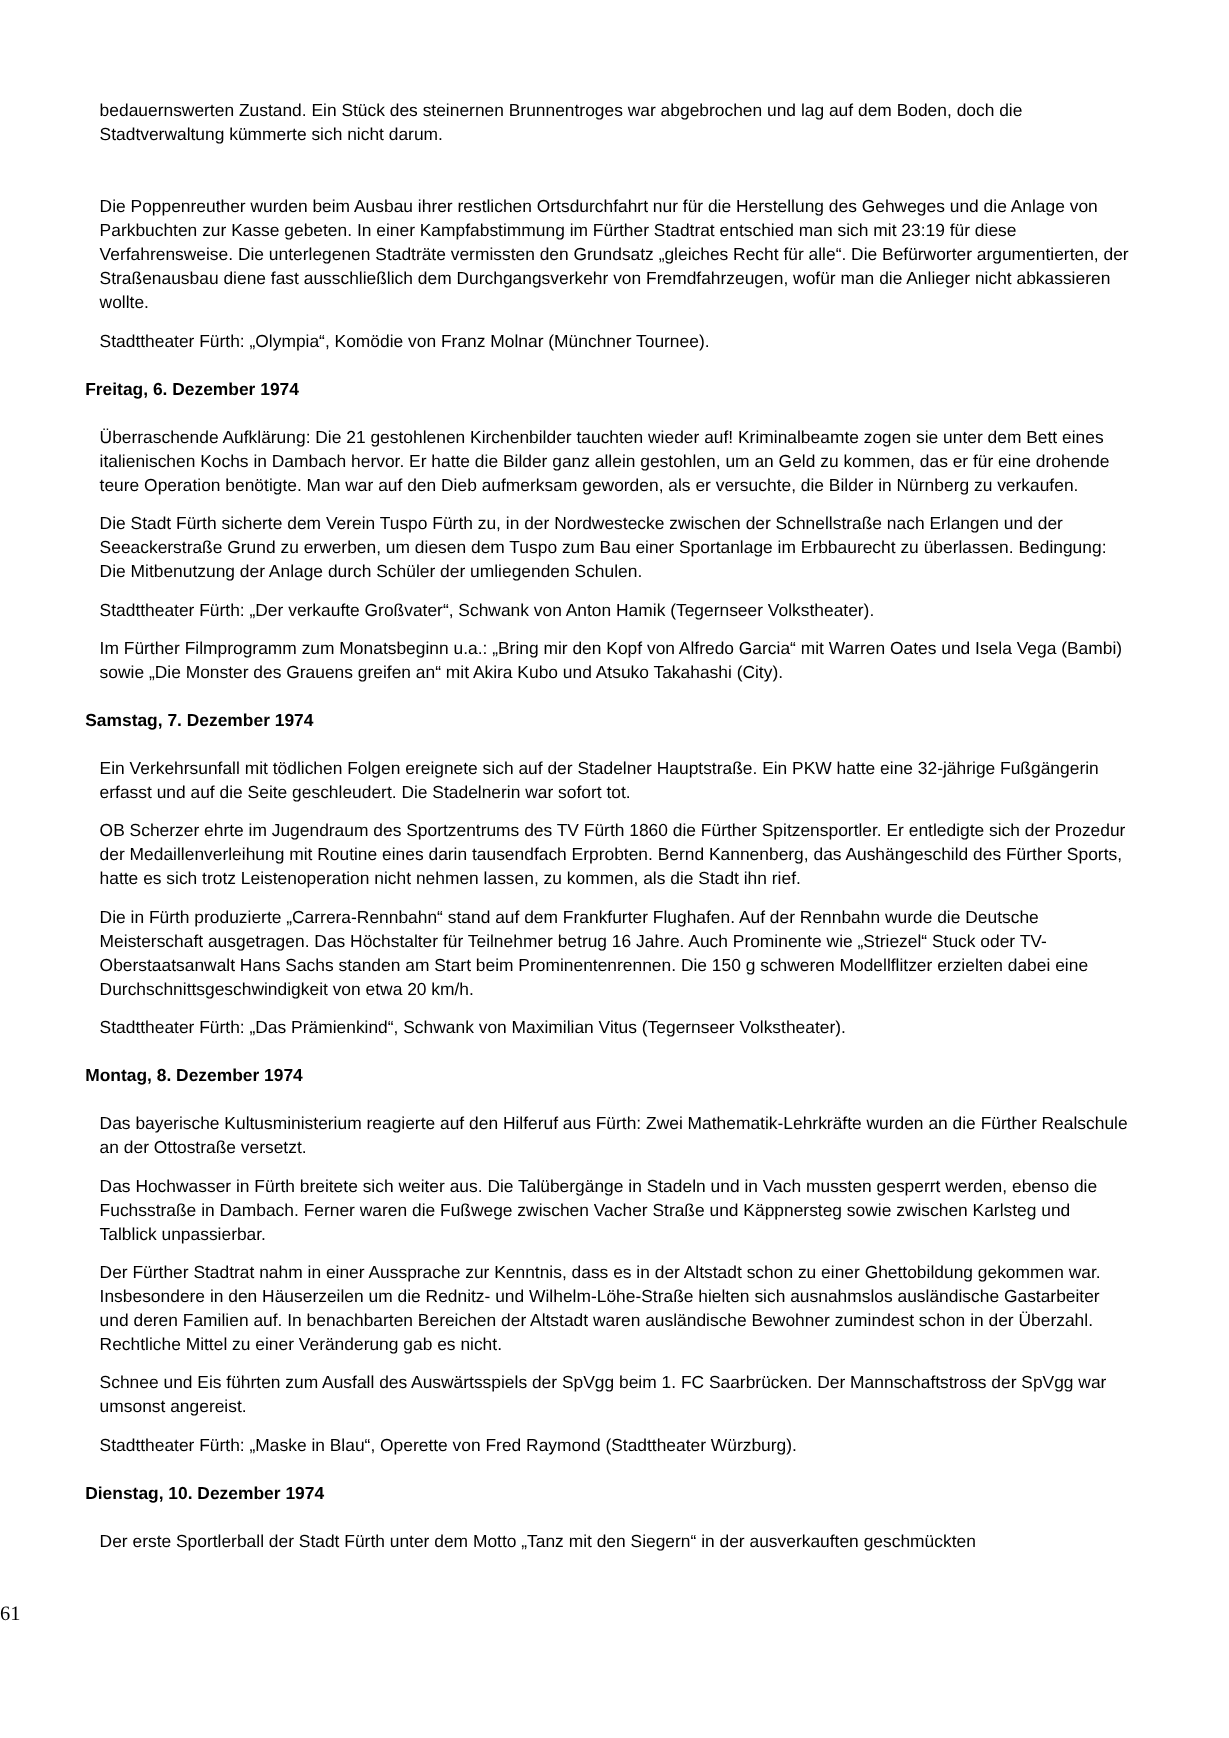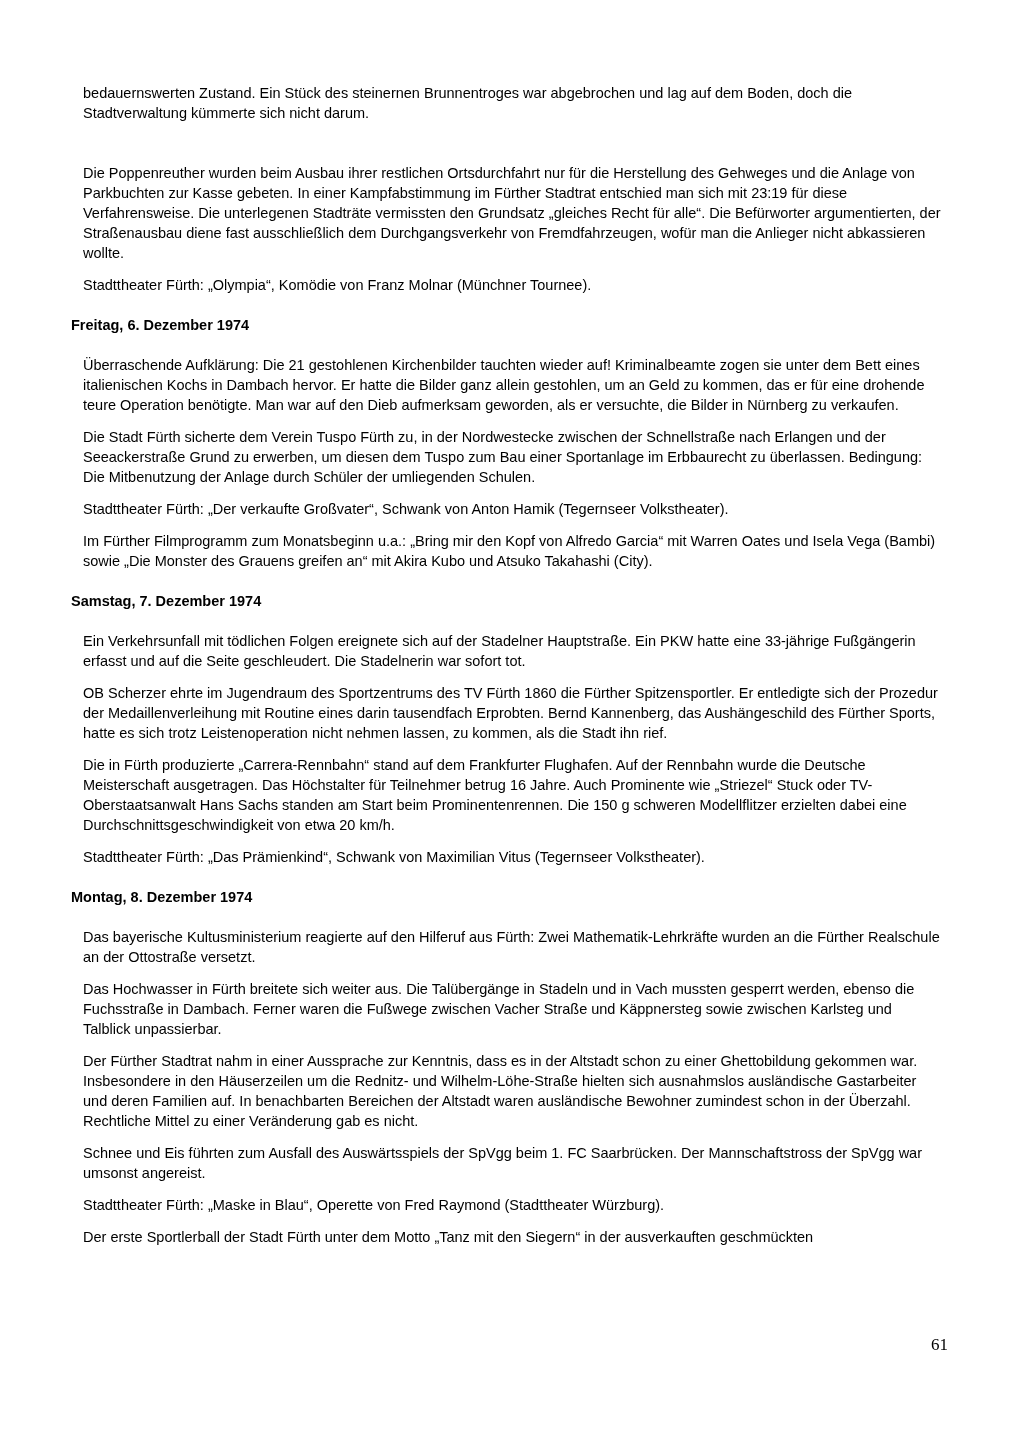--- a/index.html
+++ b/index.html
@@ -34,21 +34,21 @@
     font-size: 14.5px;
     line-height: 20px;
     font-weight: bold;
     margin: 20px 0 20px 0;
   }
   .page-number {
     position: absolute;
     top: 1335px;
     left: 0;
     width: 948px;
-    text-align: right;
+    text-align: left;
     font-family: "Liberation Serif", serif;
     font-size: 17px;
     line-height: 20px;
     color: #000000;
   }
 </style>
 </head>
 <body>
 
 <div class="page">
@@ -58,29 +58,30 @@
   <p class="para">Die Poppenreuther wurden beim Ausbau ihrer restlichen Ortsdurchfahrt nur für die Herstellung des Gehweges und die Anlage von Parkbuchten zur Kasse gebeten. In einer Kampfabstimmung im Fürther Stadtrat entschied man sich mit 23:19 für diese Verfahrensweise. Die unterlegenen Stadträte vermissten den Grundsatz „gleiches Recht für alle“. Die Befürworter argumentierten, der Straßenausbau diene fast ausschließlich dem Durchgangsverkehr von Fremdfahrzeugen, wofür man die Anlieger nicht abkassieren wollte.</p>
   <p class="para">Stadttheater Fürth: „Olympia“, Komödie von Franz Molnar (Münchner Tournee).</p>
 
   <h2 class="heading">Freitag, 6. Dezember 1974</h2>
   <p class="para">Überraschende Aufklärung: Die 21 gestohlenen Kirchenbilder tauchten wieder auf! Kriminalbeamte zogen sie unter dem Bett eines italienischen Kochs in Dambach hervor. Er hatte die Bilder ganz allein gestohlen, um an Geld zu kommen, das er für eine drohende teure Operation benötigte. Man war auf den Dieb aufmerksam geworden, als er versuchte, die Bilder in Nürnberg zu verkaufen.</p>
   <p class="para">Die Stadt Fürth sicherte dem Verein Tuspo Fürth zu, in der Nordwestecke zwischen der Schnellstraße nach Erlangen und der Seeackerstraße Grund zu erwerben, um diesen dem Tuspo zum Bau einer Sportanlage im Erbbaurecht zu überlassen. Bedingung: Die Mitbenutzung der Anlage durch Schüler der umliegenden Schulen.</p>
   <p class="para">Stadttheater Fürth: „Der verkaufte Großvater“, Schwank von Anton Hamik (Tegernseer Volkstheater).</p>
   <p class="para">Im Fürther Filmprogramm zum Monatsbeginn u.a.: „Bring mir den Kopf von Alfredo Garcia“ mit Warren Oates und Isela Vega (Bambi) sowie „Die Monster des Grauens greifen an“ mit Akira Kubo und Atsuko Takahashi (City).</p>
 
   <h2 class="heading">Samstag, 7. Dezember 1974</h2>
-  <p class="para">Ein Verkehrsunfall mit tödlichen Folgen ereignete sich auf der Stadelner Hauptstraße. Ein PKW hatte eine 33-jährige Fußgängerin erfasst und auf die Seite geschleudert. Die Stadelnerin war sofort tot.</p>
+  <p class="para">Ein Verkehrsunfall mit tödlichen Folgen ereignete sich auf der Stadelner Hauptstraße. Ein PKW hatte eine 32-jährige Fußgängerin erfasst und auf die Seite geschleudert. Die Stadelnerin war sofort tot.</p>
   <p class="para">OB Scherzer ehrte im Jugendraum des Sportzentrums des TV Fürth 1860 die Fürther Spitzensportler. Er entledigte sich der Prozedur der Medaillenverleihung mit Routine eines darin tausendfach Erprobten. Bernd Kannenberg, das Aushängeschild des Fürther Sports, hatte es sich trotz Leistenoperation nicht nehmen lassen, zu kommen, als die Stadt ihn rief.</p>
   <p class="para">Die in Fürth produzierte „Carrera-Rennbahn“ stand auf dem Frankfurter Flughafen. Auf der Rennbahn wurde die Deutsche Meisterschaft ausgetragen. Das Höchstalter für Teilnehmer betrug 16 Jahre. Auch Prominente wie „Striezel“ Stuck oder TV-Oberstaatsanwalt Hans Sachs standen am Start beim Prominentenrennen. Die 150 g schweren Modellflitzer erzielten dabei eine Durchschnittsgeschwindigkeit von etwa 20 km/h.</p>
   <p class="para">Stadttheater Fürth: „Das Prämienkind“, Schwank von Maximilian Vitus (Tegernseer Volkstheater).</p>
 
   <h2 class="heading">Montag, 8. Dezember 1974</h2>
   <p class="para">Das bayerische Kultusministerium reagierte auf den Hilferuf aus Fürth: Zwei Mathematik-Lehrkräfte wurden an die Fürther Realschule an der Ottostraße versetzt.</p>
   <p class="para">Das Hochwasser in Fürth breitete sich weiter aus. Die Talübergänge in Stadeln und in Vach mussten gesperrt werden, ebenso die Fuchsstraße in Dambach. Ferner waren die Fußwege zwischen Vacher Straße und Käppnersteg sowie zwischen Karlsteg und Talblick unpassierbar.</p>
   <p class="para">Der Fürther Stadtrat nahm in einer Aussprache zur Kenntnis, dass es in der Altstadt schon zu einer Ghettobildung gekommen war. Insbesondere in den Häuserzeilen um die Rednitz- und Wilhelm-Löhe-Straße hielten sich ausnahmslos ausländische Gastarbeiter und deren Familien auf. In benachbarten Bereichen der Altstadt waren ausländische Bewohner zumindest schon in der Überzahl. Rechtliche Mittel zu einer Veränderung gab es nicht.</p>
   <p class="para">Schnee und Eis führten zum Ausfall des Auswärtsspiels der SpVgg beim 1. FC Saarbrücken. Der Mannschaftstross der SpVgg war umsonst angereist.</p>
   <p class="para">Stadttheater Fürth: „Maske in Blau“, Operette von Fred Raymond (Stadttheater Würzburg).</p>
 
+  <h2 class="heading">Dienstag, 10. Dezember 1974</h2>
   <p class="para">Der erste Sportlerball der Stadt Fürth unter dem Motto „Tanz mit den Siegern“ in der ausverkauften geschmückten</p>
 
 </div>
 
 <div class="page-number">61</div>
 
 </body></html>

